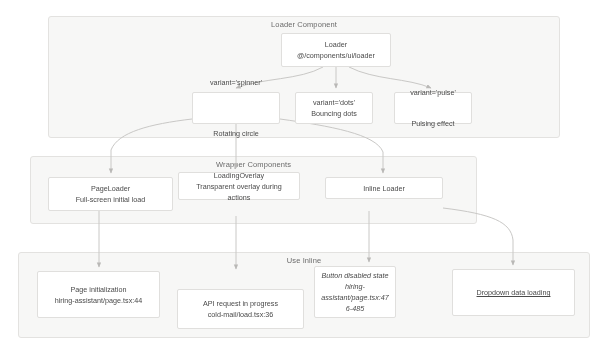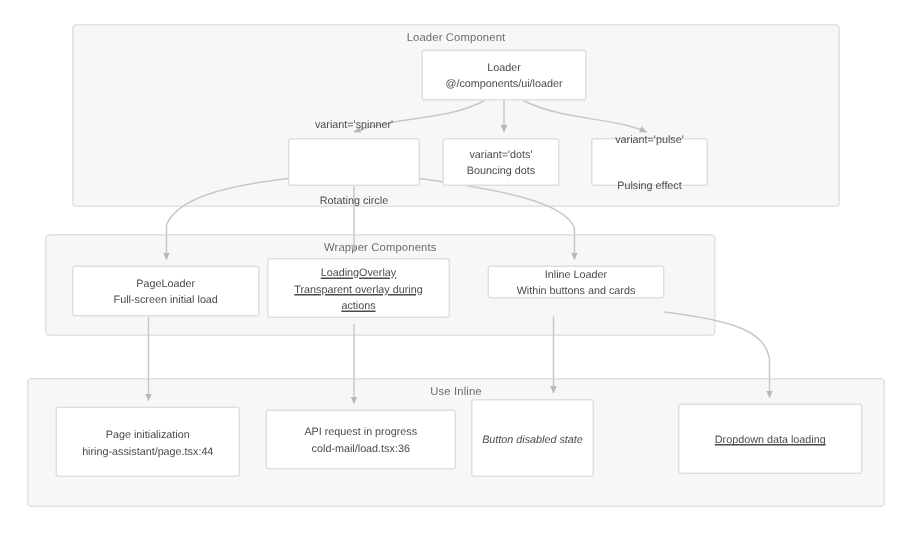--- a/index.html
+++ b/index.html
@@ -115,37 +115,37 @@
         <div class="line">Bouncing dots</div>
       </div>
       <div class="node" style="left: 394px; top: 92px; width: 78px; height: 32px; gap: 20px;">
         <div class="line">variant='pulse'</div>
         <div class="line">Pulsing effect</div>
       </div>
       <div class="node" style="left: 48px; top: 177px; width: 125px; height: 34px;">
         <div class="line">PageLoader</div>
         <div class="line">Full-screen initial load</div>
       </div>
-      <div class="node" style="left: 178px; top: 172px; width: 122px; height: 40px; text-decoration: underline;">
+      <div class="node" style="left: 178px; top: 172px; width: 122px; height: 28px;">
         <div class="line">LoadingOverlay</div>
         <div class="line">Transparent overlay during actions</div>
       </div>
       <div class="node" style="left: 325px; top: 177px; width: 118px; height: 22px;">
         <div class="line">Inline Loader</div>
-        <div class="line">Within buttons and cards</div>
       </div>
       <div class="node" style="left: 37px; top: 271px; width: 123px; height: 47px;">
         <div class="line">Page initialization</div>
         <div class="line">hiring-assistant/page.tsx:44</div>
       </div>
-      <div class="node" style="left: 177px; top: 273px; width: 127px; height: 40px;">
+      <div class="node" style="left: 177px; top: 289px; width: 127px; height: 40px;">
         <div class="line">API request in progress</div>
         <div class="line">cold-mail/load.tsx:36</div>
       </div>
       <div class="node" style="left: 314px; top: 266px; width: 82px; height: 52px; font-style: italic;">
         <div class="line">Button disabled state</div>
+        <div class="line">hiring-assistant/page.tsx:476-485</div>
       </div>
       <div class="node" style="left: 452px; top: 269px; width: 123px; height: 47px; text-decoration: underline;">
         <div class="line">Dropdown data loading</div>
       </div>
     </div>
 
 </div>
 
 </body></html>

